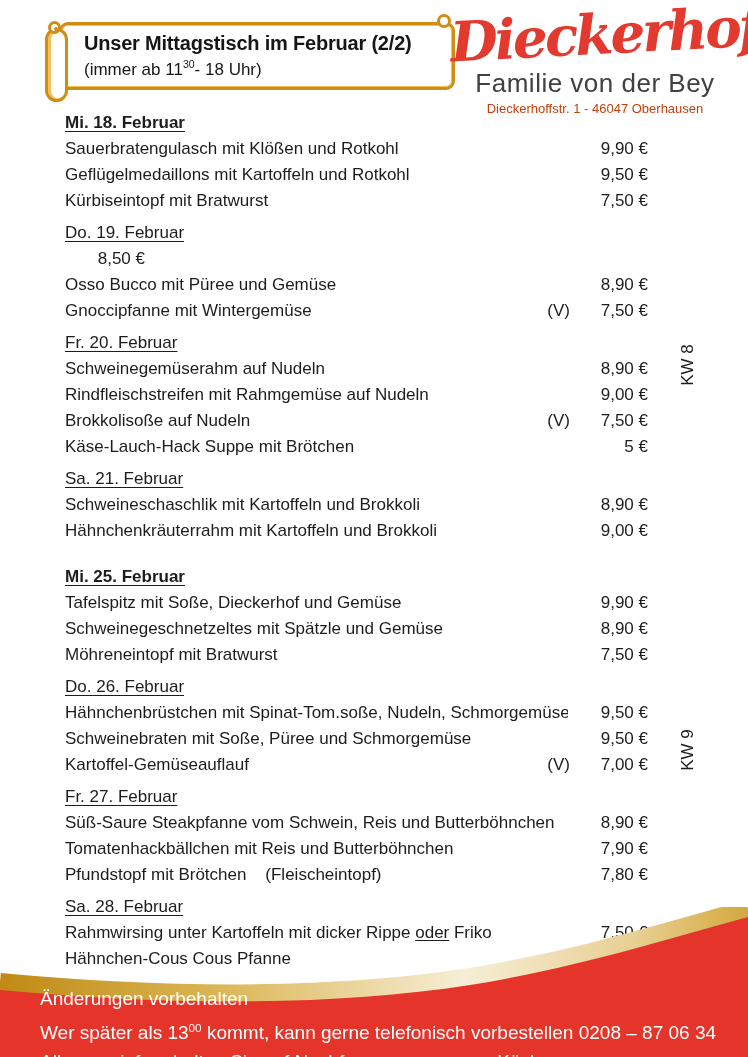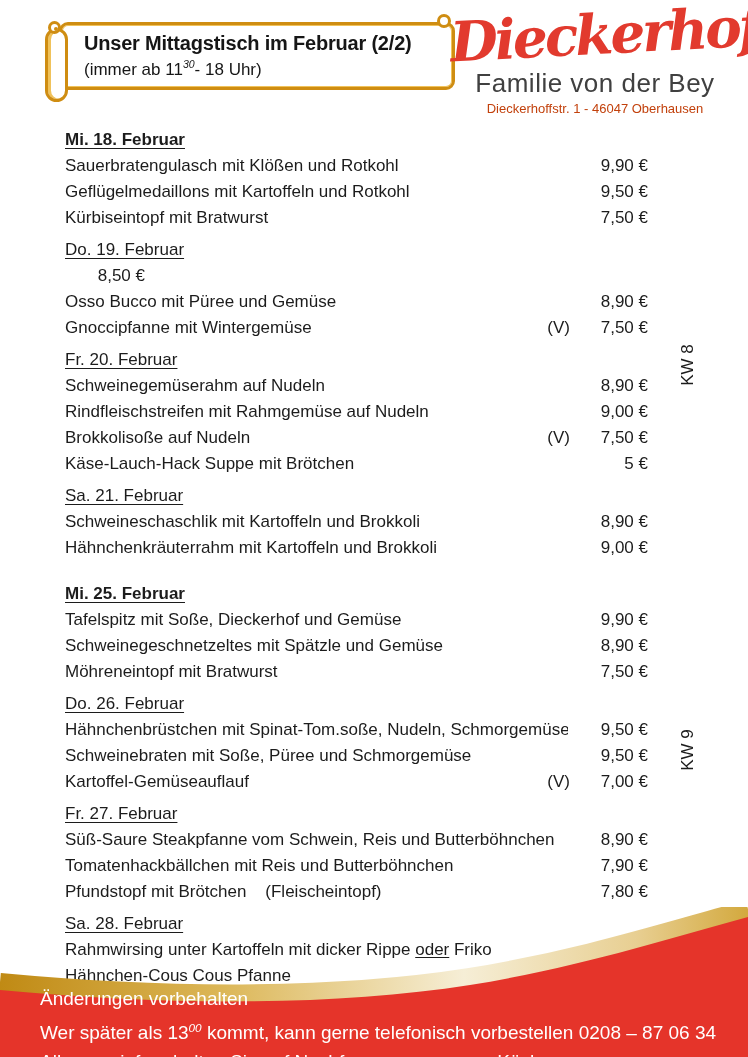--- a/index.html
+++ b/index.html
@@ -22,32 +22,32 @@
     border:3px solid #cf8d12;border-radius:12px;background:#fff;
     box-shadow:inset 3px 0 0 0 #f0c25a;}
   .banner-curl-tl{position:absolute;left:3px;top:9px;width:13px;height:13px;
     border:3px solid #cf8d12;border-radius:50%;background:#fff;}
   .banner-curl-tl::after{content:"";position:absolute;left:3px;top:3px;width:4px;height:4px;
     border-radius:50%;background:#cf8d12;}
   .banner-curl-tr{position:absolute;left:392px;top:2px;width:14px;height:14px;
     border:3px solid #cf8d12;border-radius:50%;background:#fff;}
   .banner-title{font-size:20px;font-weight:bold;letter-spacing:-.2px;color:#161616;}
   .banner-sub{font-size:17px;margin-top:3px;color:#161616;}
-  sup{font-size:.62em;font-style:italic;}
+  sup{font-size:.62em;}
 
   
   .logo{position:absolute;right:8px;top:2px;width:290px;text-align:center;}
   .logo-brand{font-family:"DejaVu Serif", serif;font-style:italic;font-weight:bold;
     font-size:55px;line-height:66px;color:var(--brand-red);letter-spacing:-3px;
     transform:rotate(-3deg);}
   .logo-family{font-size:26px;line-height:30px;color:#404040;letter-spacing:.5px;margin-top:0px;}
   .logo-address{font-size:13px;line-height:17px;color:#c2410c;margin-top:2px;}
 
   
-  .menu{position:absolute;left:65px;top:127px;width:583px;}
+  .menu{position:absolute;left:65px;top:110px;width:583px;}
   .section{margin-top:6px;}
   .section:first-child{margin-top:0;}
   .section.extra-gap{margin-top:20px;}
   .day{font-size:17px;line-height:26px;text-decoration:underline;text-underline-offset:3px;}
   .section.bold-day .day{font-weight:bold;}
   .row{position:relative;display:flex;font-size:17px;line-height:26px;white-space:nowrap;}
   .item-name{flex:1;overflow:hidden;}
   .item-name .u{text-decoration:underline;text-underline-offset:2px;}
   .veg{position:absolute;right:78px;top:0;}
   .price{width:80px;text-align:right;flex:none;}

